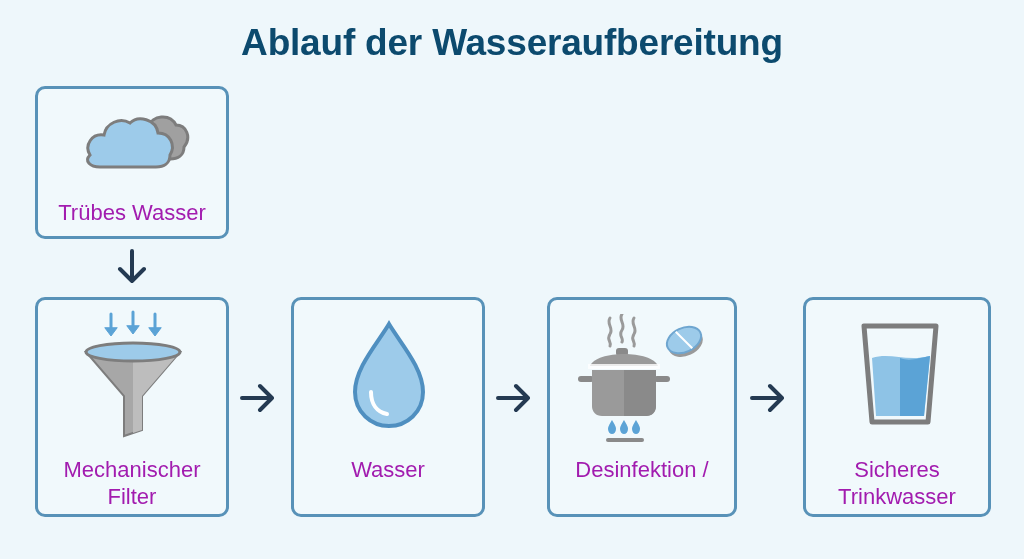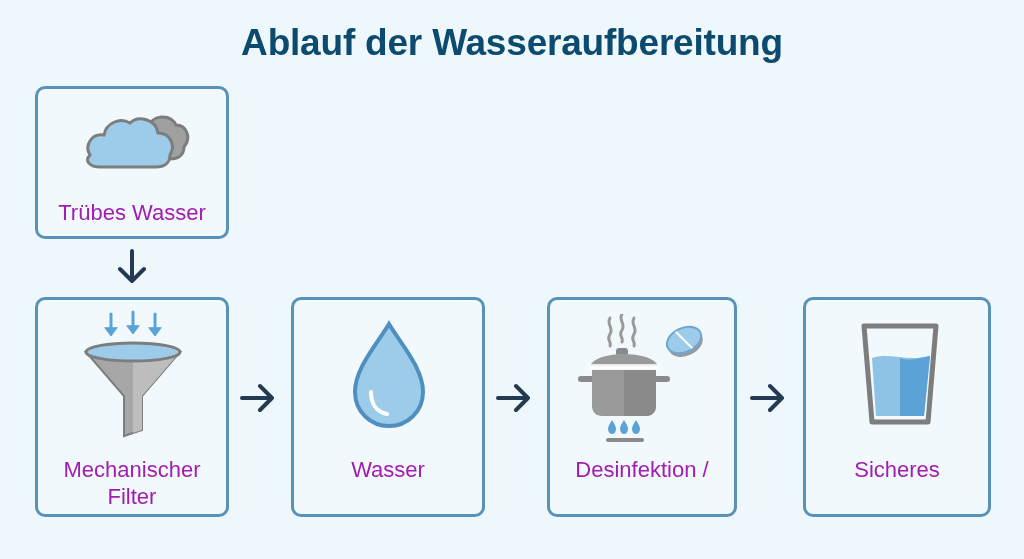--- a/index.html
+++ b/index.html
@@ -110,13 +110,14 @@
   <path d="M4 18 L34 18 M22 6 L34 18 L22 30" fill="none" stroke="#243a52" stroke-width="4" stroke-linecap="round" stroke-linejoin="round"></path>
 </svg>
 
 <div class="box" style="left:803px; top:297px; width:188px; height:220px;padding-left:44px;">
   <svg class="icon" style="left:54px; top:22px;" width="80" height="106" viewBox="0 0 80 106">
     <path d="M12 36 C30 30 46 40 70 34 L64 94 L16 94 Z" fill="#8ec3e6"></path>
     <path d="M40 36 C50 40 58 36 70 34 L64 94 L40 94 Z" fill="#5ba3d6"></path>
     <path d="M4 4 L76 4 L68 100 L12 100 Z" fill="none" stroke="#7d7d7d" stroke-width="5" stroke-linejoin="round"></path>
   </svg>
   <div class="label" style="top:156px;">Sicheres</div>
+  <div class="label" style="top:183px;">Trinkwasser</div>
 </div>
 
 </body></html>

